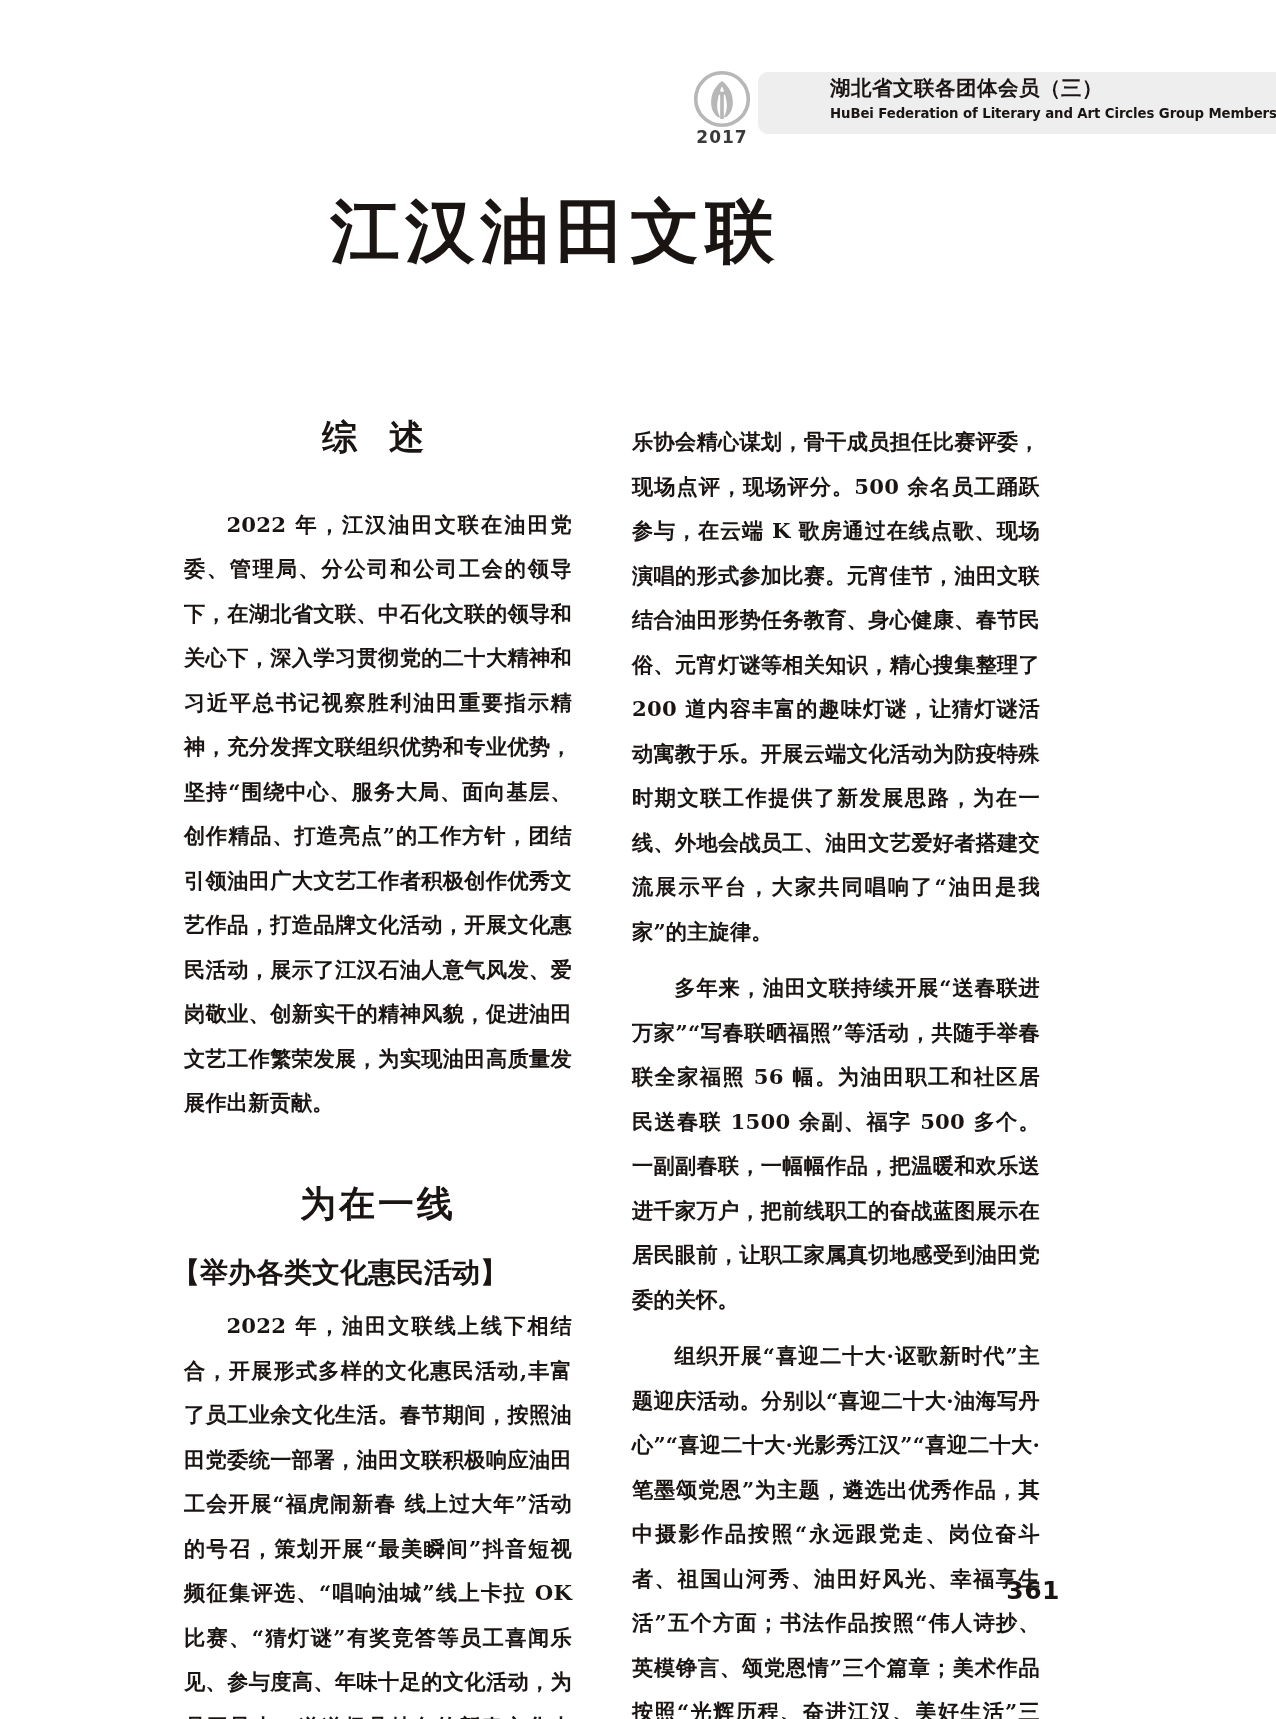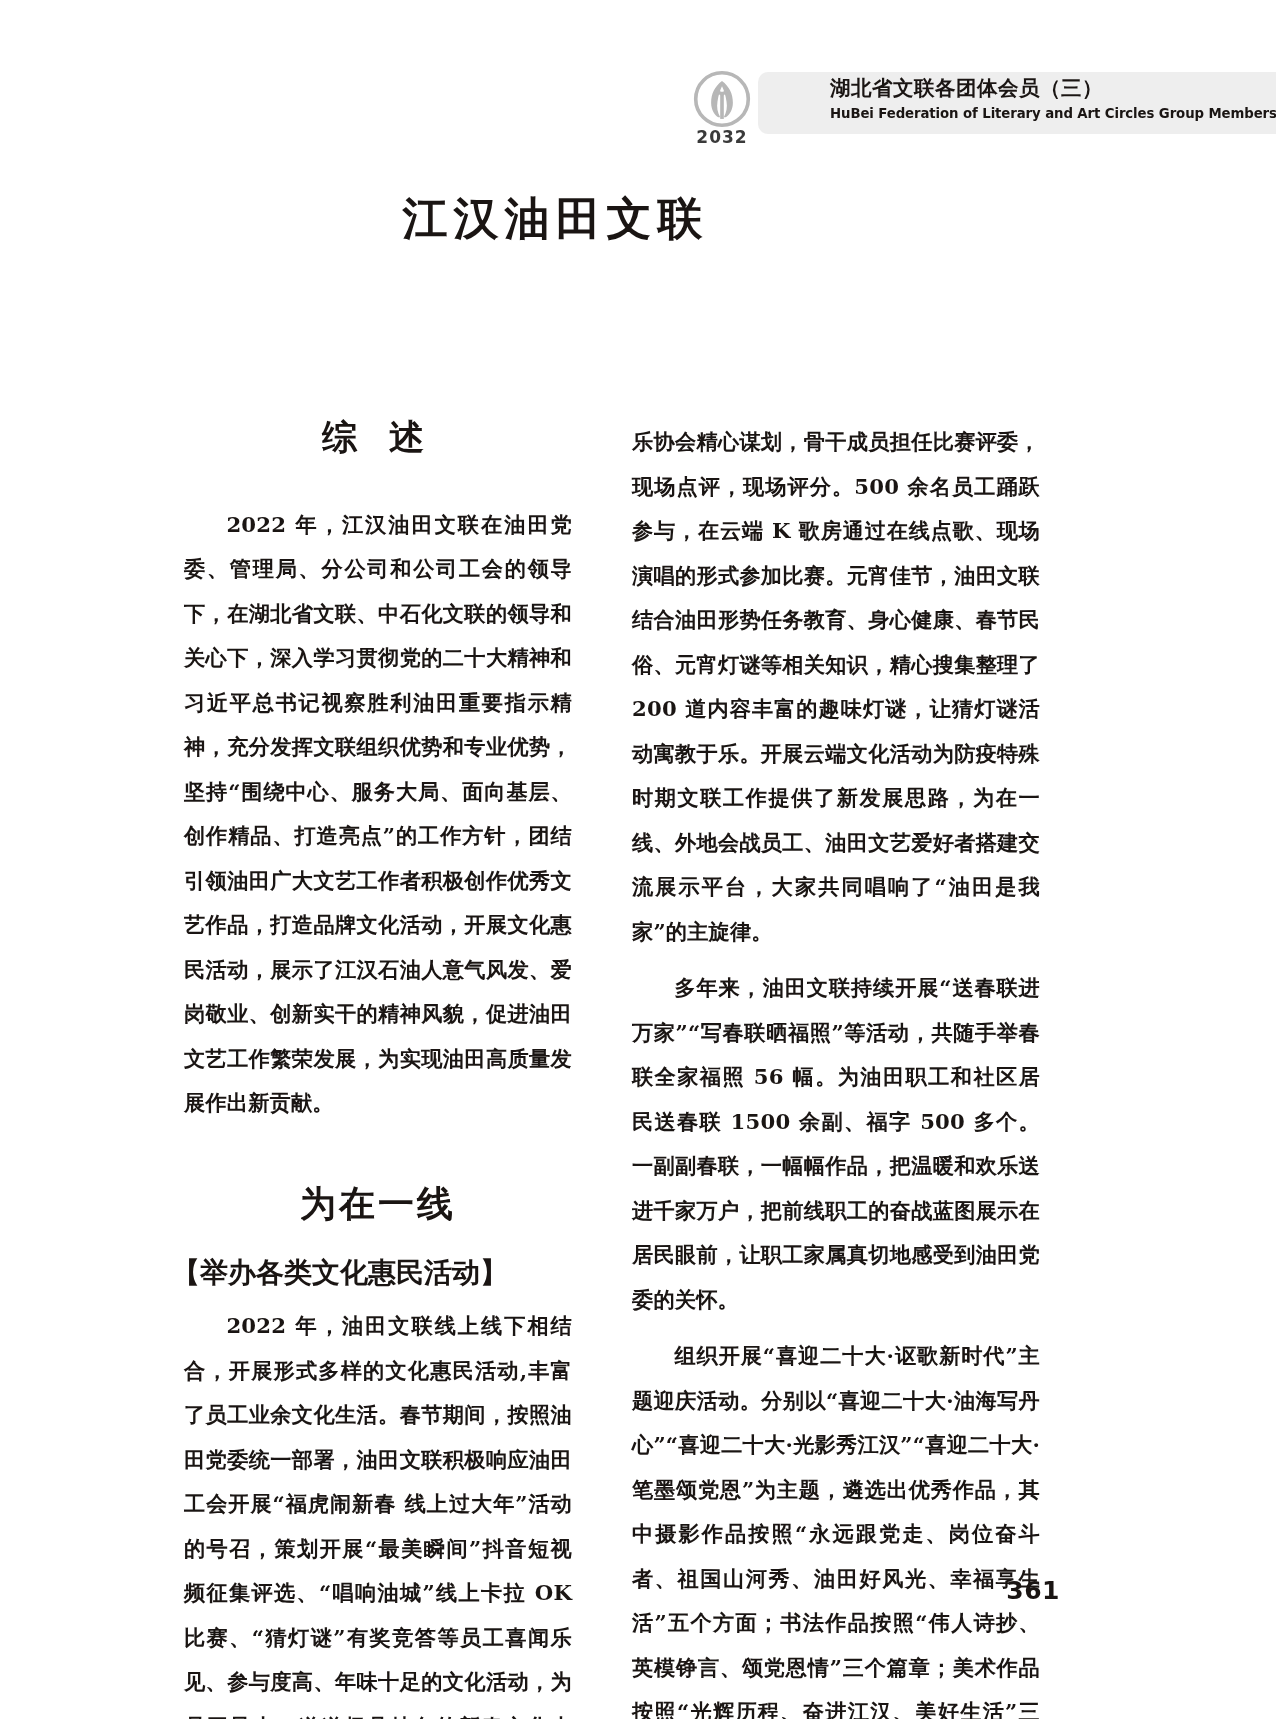--- a/index.html
+++ b/index.html
@@ -88,21 +88,21 @@
 
   
   .doc-title {
     position: absolute;
     left: 0;
     top: 196px;
     width: 1111px;
     text-align: center;
     font-family: "DejaVu Serif", serif;
     font-weight: 700;
-    font-size: 45px;
+    font-size: 69px;
     letter-spacing: 6px;
     color: #1a1513;
     line-height: 1;
   }
 
   
   .col {
     position: absolute;
     top: 408px;
   }
@@ -175,21 +175,21 @@
   <div class="header">
     <div class="header-band"></div>
 
     <div class="logo-wrap">
       <svg class="logo-mark" viewBox="0 0 64 64">
         <circle cx="32" cy="32" r="29" fill="none" stroke="#b7b7b7" stroke-width="4"></circle>
         <path d="M32 12 C24 18 20 26 20 36 C20 44 24 50 28 52 L30 52 C27 47 26 41 27 35 C28 28 30 22 32 18 C34 22 36 28 37 35 C38 41 37 47 34 52 L36 52 C40 50 44 44 44 36 C44 26 40 18 32 12 Z" fill="#b7b7b7"></path>
         <path d="M32 24 L32 54" stroke="#b7b7b7" stroke-width="4" fill="none"></path>
         <path d="M24 22 L32 27 L40 22" stroke="#b7b7b7" stroke-width="3.5" fill="none"></path>
       </svg>
-      <div class="logo-year">2032</div>
+      <div class="logo-year">2017</div>
     </div>
 
     <div class="header-text">
       <div class="header-cn">湖北省文联各团体会员（三）</div>
       <div class="header-en">HuBei Federation of Literary and Art Circles Group Members</div>
     </div>
   </div>
 
   <div class="doc-title">江汉油田文联</div>
 

